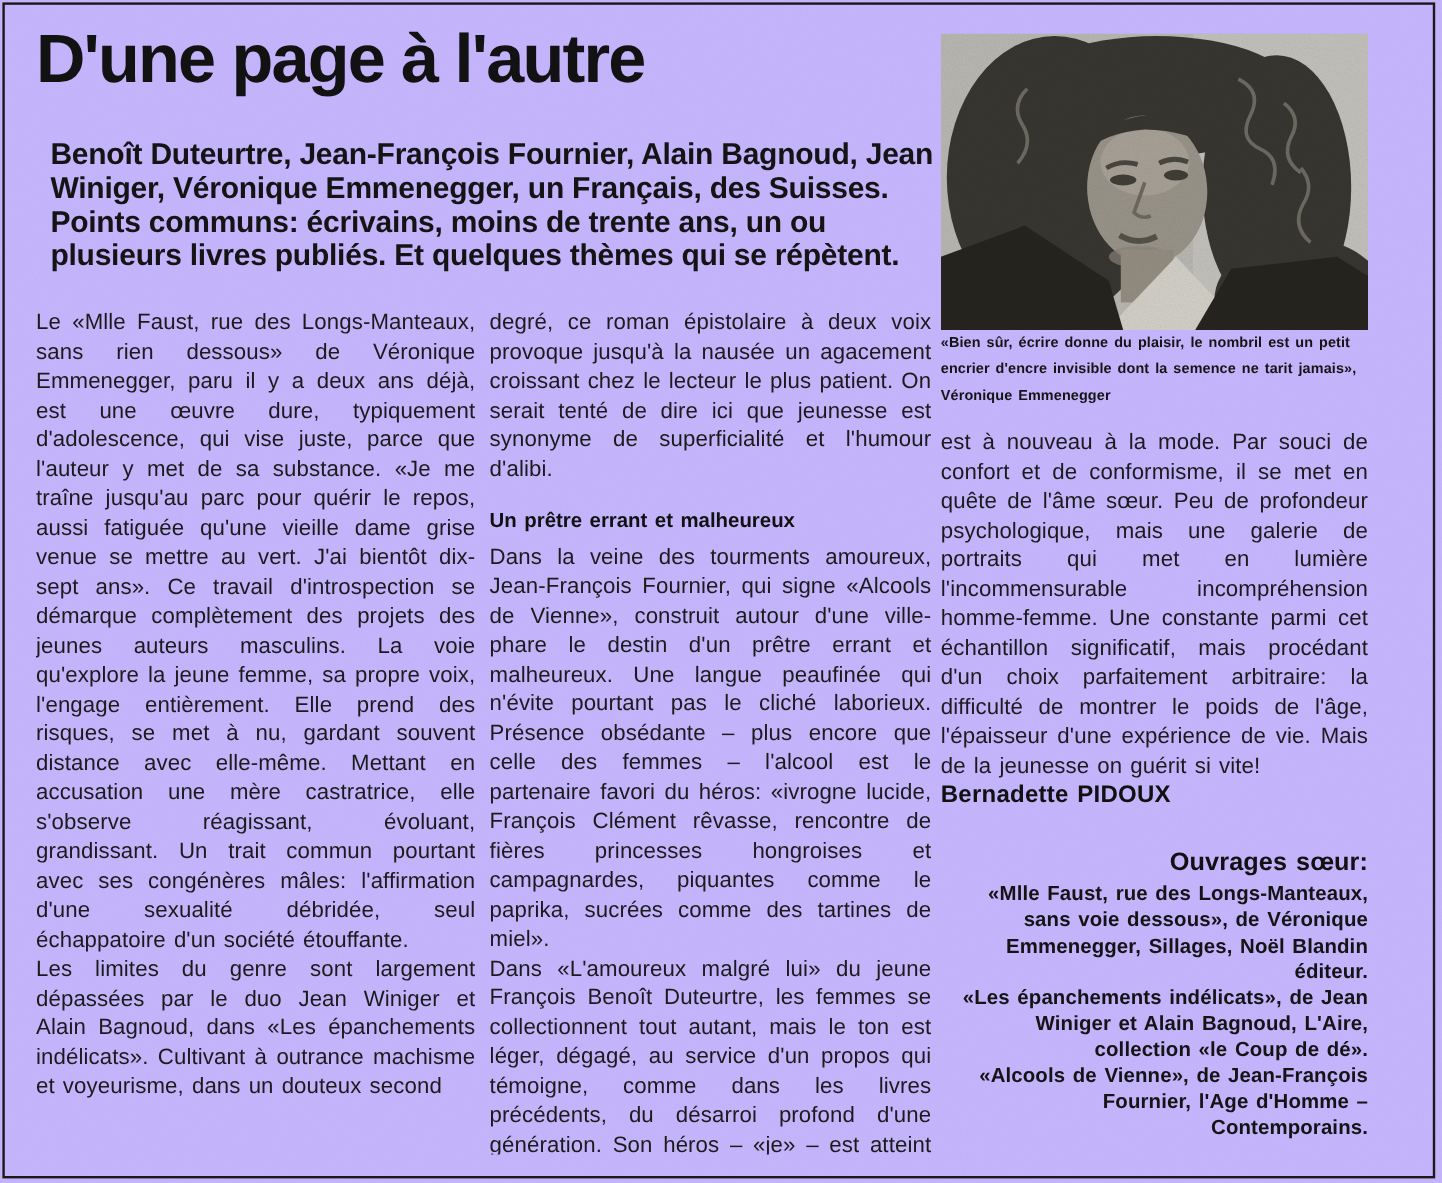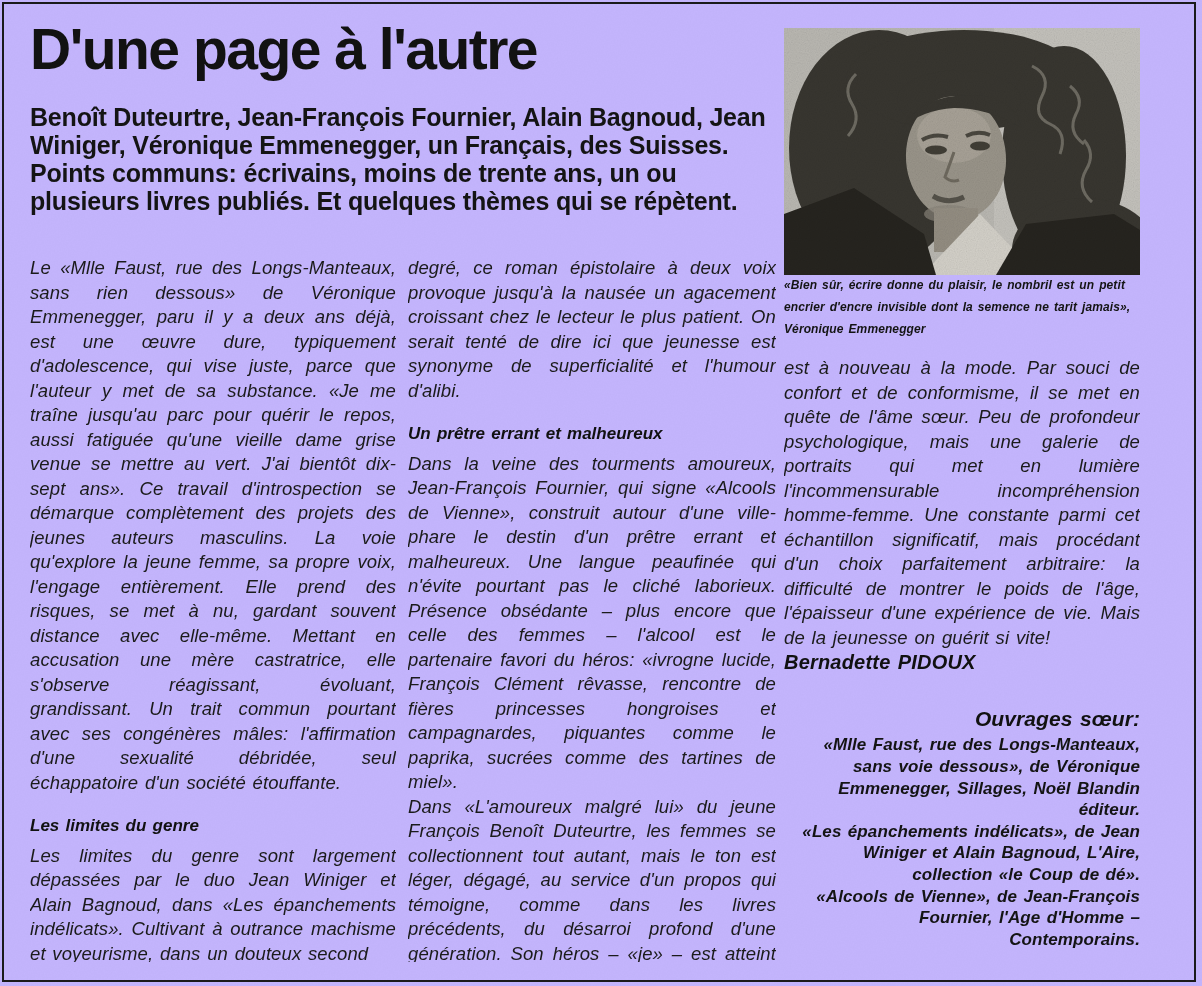--- a/index.html
+++ b/index.html
@@ -19,30 +19,29 @@
   }
   .title{
     position:absolute;left:30px;top:18px;width:760px;
     margin:0;
     font-size:57px;font-weight:bold;letter-spacing:-1.5px;
     line-height:1.1;
     color:#121212;
   }
   .intro{
     position:absolute;left:30px;top:103px;width:758px;
-    margin:0;
+    margin:12px;
     font-size:25px;font-weight:bold;line-height:28px;
     letter-spacing:-0.2px;color:#141414;
   }
   .col{
     position:absolute;top:256px;height:706px;overflow:hidden;
     font-size:18.5px;line-height:24.5px;
     text-align:justify;word-spacing:1.5px;letter-spacing:0.1px;
     color:#1b1b1b;
-    font-style:italic;
   }
   .col p{margin:0;}
   .col1{left:30px;width:366px;}
   .col2{left:408px;width:368px;}
   .col3{left:784px;top:28px;width:356px;height:934px;}
   .section-heading{
     font-size:17px;font-weight:bold;margin:19px 0 5px 0;
     text-align:left;letter-spacing:0;color:#111;
   }
   .photo{
@@ -78,21 +77,20 @@
 <body>
 
 <div class="page">
 
   <h1 class="title">D'une page à l'autre</h1>
 
   <p class="intro">Benoît Duteurtre, Jean-François Fournier, Alain Bagnoud, Jean Winiger, Véronique Emmenegger, un Français, des Suisses. Points communs: écrivains, moins de trente ans, un ou plusieurs livres publiés. Et quelques thèmes qui se répètent.</p>
 
   <div class="col col1">
     <p>Le «Mlle Faust, rue des Longs-Manteaux, sans rien dessous» de Véronique Emmenegger, paru il y a deux ans déjà, est une œuvre dure, typiquement d'adolescence, qui vise juste, parce que l'auteur y met de sa substance. «Je me traîne jusqu'au parc pour quérir le repos, aussi fatiguée qu'une vieille dame grise venue se mettre au vert. J'ai bientôt dix-sept ans». Ce travail d'introspection se démarque complètement des projets des jeunes auteurs masculins. La voie qu'explore la jeune femme, sa propre voix, l'engage entièrement. Elle prend des risques, se met à nu, gardant souvent distance avec elle-même. Mettant en accusation une mère castratrice, elle s'observe réagissant, évoluant, grandissant. Un trait commun pourtant avec ses congénères mâles: l'affirmation d'une sexualité débridée, seul échappatoire d'un société étouffante.</p>
-    <h2 class="section-heading">Les limites du genre</h2>
     <p>Les limites du genre sont largement dépassées par le duo Jean Winiger et Alain Bagnoud, dans «Les épanchements indélicats». Cultivant à outrance machisme et voyeurisme, dans un douteux second</p>
   </div>
 
   <div class="col col2">
     <p>degré, ce roman épistolaire à deux voix provoque jusqu'à la nausée un agacement croissant chez le lecteur le plus patient. On serait tenté de dire ici que jeunesse est synonyme de superficialité et l'humour d'alibi.</p>
     <h2 class="section-heading">Un prêtre errant et malheureux</h2>
     <p>Dans la veine des tourments amoureux, Jean-François Fournier, qui signe «Alcools de Vienne», construit autour d'une ville-phare le destin d'un prêtre errant et malheureux. Une langue peaufinée qui n'évite pourtant pas le cliché laborieux. Présence obsédante – plus encore que celle des femmes – l'alcool est le partenaire favori du héros: «ivrogne lucide, François Clément rêvasse, rencontre de fières princesses hongroises et campagnardes, piquantes comme le paprika, sucrées comme des tartines de miel».</p>
     <p>Dans «L'amoureux malgré lui» du jeune François Benoît Duteurtre, les femmes se collectionnent tout autant, mais le ton est léger, dégagé, au service d'un propos qui témoigne, comme dans les livres précédents, du désarroi profond d'une génération. Son héros – «je» – est atteint du syndrome de nidification. Le mariage</p>
   </div>
 

